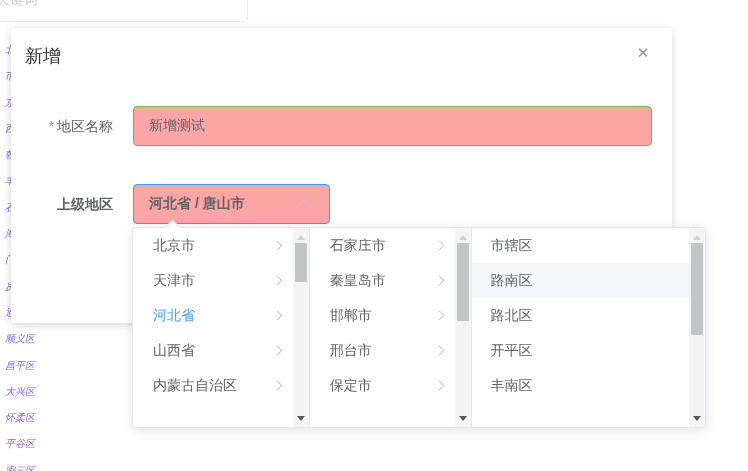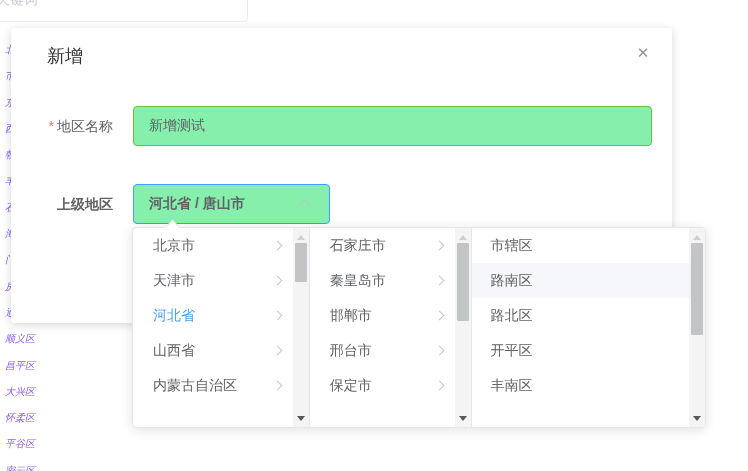--- a/index.html
+++ b/index.html
@@ -10,31 +10,31 @@
   .bg-search{position:absolute;left:-20px;top:-23px;width:268px;height:45px;
              border:1px solid #ececec;border-radius:4px;box-sizing:border-box;
              display:flex;align-items:center;padding-left:15px;background:#fff;}
   .bg-search span{color:#c9ccd1;font-size:14px;}
   .bg-rows{position:absolute;left:5px;top:37px;width:120px;}
   .bg-row{height:26.3px;line-height:26.3px;color:#8b5cf6;font-size:10px;white-space:nowrap;font-style:italic;}
 
   
   .dialog{position:absolute;left:11px;top:28px;width:661px;height:295px;background:#fff;
           border-radius:3px;box-shadow:0 2px 10px rgba(0,0,0,0.16);z-index:5;}
-  .dialog-title{position:absolute;left:36px;top:16px;font-size:18px;color:#303133;line-height:24px;}
+  .dialog-title{position:absolute;left:14px;top:16px;font-size:18px;color:#303133;line-height:24px;}
   .dialog-close{position:absolute;right:20px;top:16px;width:18px;height:18px;line-height:18px;
                 text-align:center;color:#909399;font-size:15px;cursor:pointer;}
   .form-row{position:absolute;left:0;display:flex;align-items:center;height:35px;}
   .form-row.r1{top:80px;}
   .form-row.r2{top:158px;font-weight:bold;}
   .form-label{width:102px;text-align:right;font-size:14px;color:#606266;line-height:40px;
               margin-right:20px;white-space:nowrap;}
   .req-star{color:#f56c6c;margin-right:3px;}
   .inp{box-sizing:border-box;height:40px;border:1px solid var(--border);border-radius:4px;
-       background:#86efac;display:flex;align-items:center;padding:0 20px 0 15px;font-size:14px;color:#606266;}
+       background:#fca5a5;display:flex;align-items:center;padding:0 20px 0 15px;font-size:14px;color:#606266;}
   .inp.success{width:519px;border-color:var(--success);}
   .inp.focused{width:197px;border-color:var(--accent);justify-content:space-between;cursor:pointer;}
   .chev-up{width:8px;height:8px;border-right:1.4px solid #c0c4cc;border-top:1.4px solid #c0c4cc;
            transform:rotate(-45deg);margin-top:4px;flex:none;}
 
   
   .cas-panel{position:absolute;left:132px;top:227px;width:574px;height:201px;background:#fff;
              border:1px solid var(--panel-border);border-radius:4px;box-sizing:border-box;
              box-shadow:0 2px 12px rgba(0,0,0,0.12);display:flex;z-index:9;}
   .cas-notch{position:absolute;top:-6px;left:34px;width:10px;height:10px;background:#fff;

